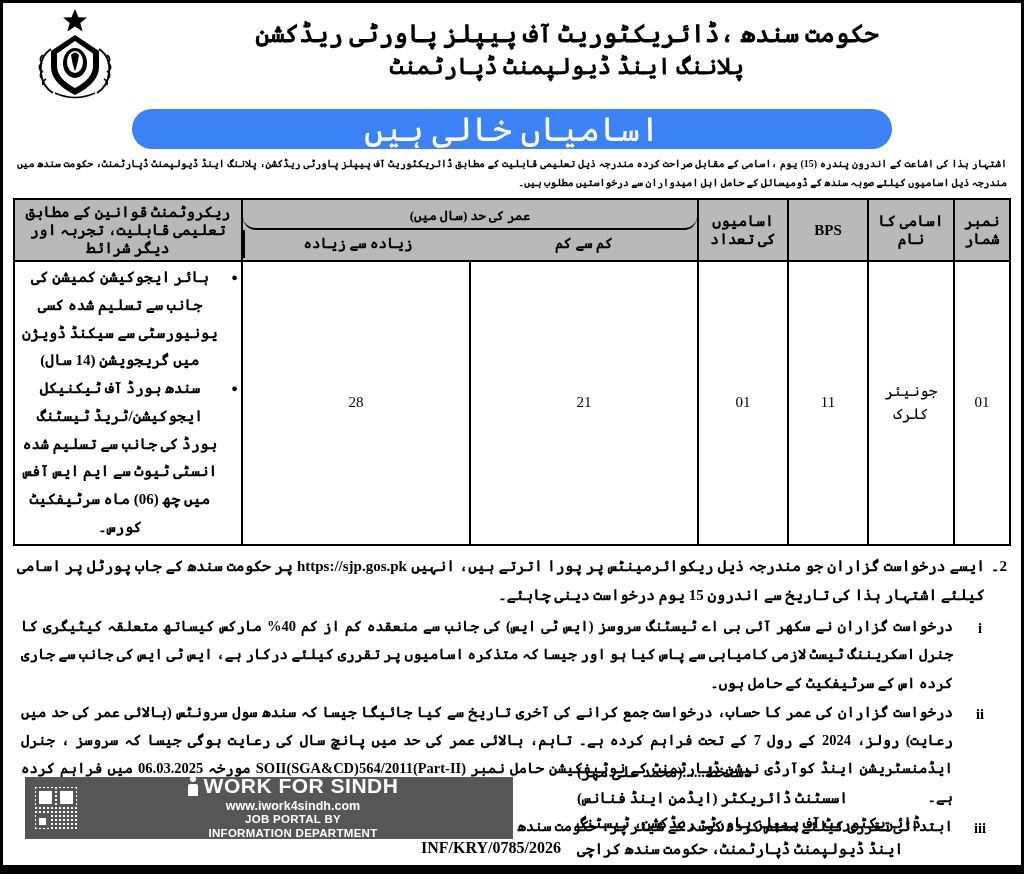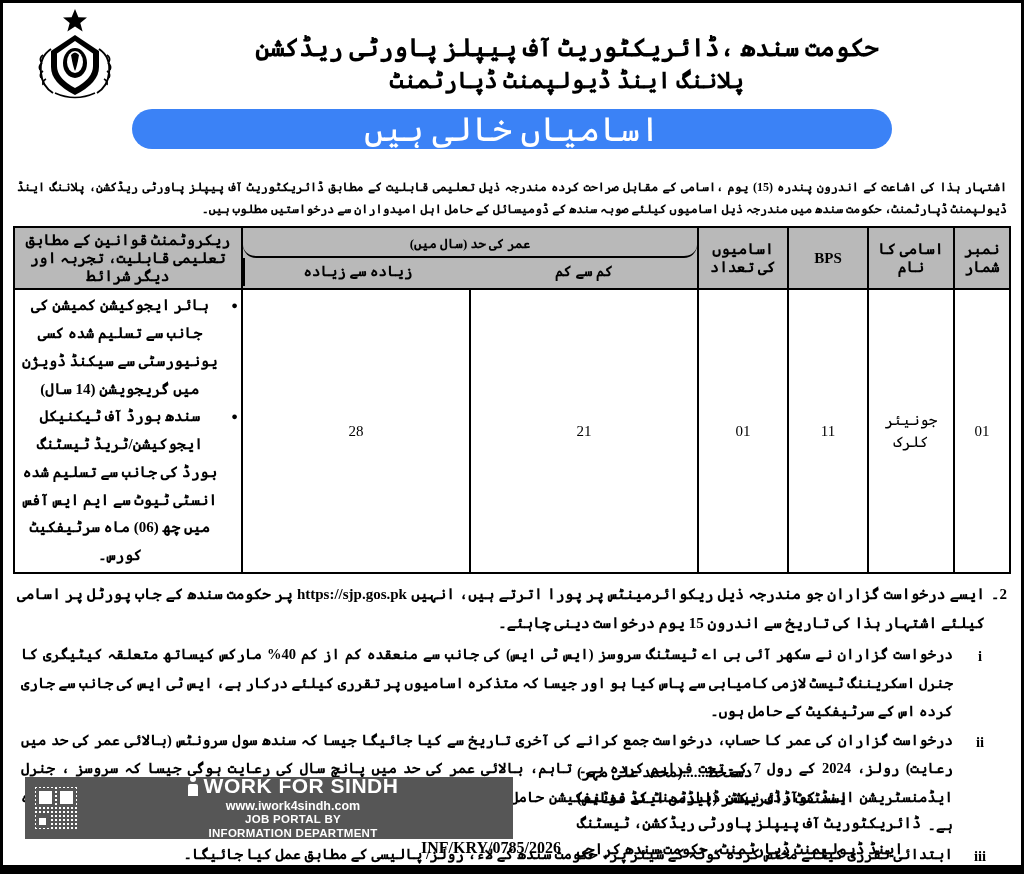--- a/index.html
+++ b/index.html
@@ -14,21 +14,21 @@
   .page {
     width: 1024px; height: 874px;
     position: relative;
     border: 3px solid #000;
     background: #fff;
     padding: 0;
   }
   
   .header-zone {
     position: relative;
-    padding: 22px 10px 0 10px;
+    padding: 8px 10px 0 10px;
     min-height: 104px;
   }
   .emblem {
     position: absolute;
     top: 2px; left: 26px;
     width: 92px; height: 100px;
   }
   .org-lines {
     text-align: center;
     padding-top: 6px;
@@ -64,23 +64,23 @@
     justify-content: center;
     font-size: 34px;
     font-weight: normal;
     letter-spacing: 10px;
     direction: rtl;
   }
   
   .intro {
     direction: rtl;
     text-align: justify;
-    font-size: 12px;
+    font-size: 10px;
     line-height: 1.85;
-    padding: 27px 14px 6px 14px;
+    padding: 6px 14px 6px 14px;
     font-weight: 600;
   }
   
   .tbl-wrap { padding: 0 10px; }
   table.vac {
     width: 100%;
     border-collapse: collapse;
     direction: rtl;
     table-layout: fixed;
   }

